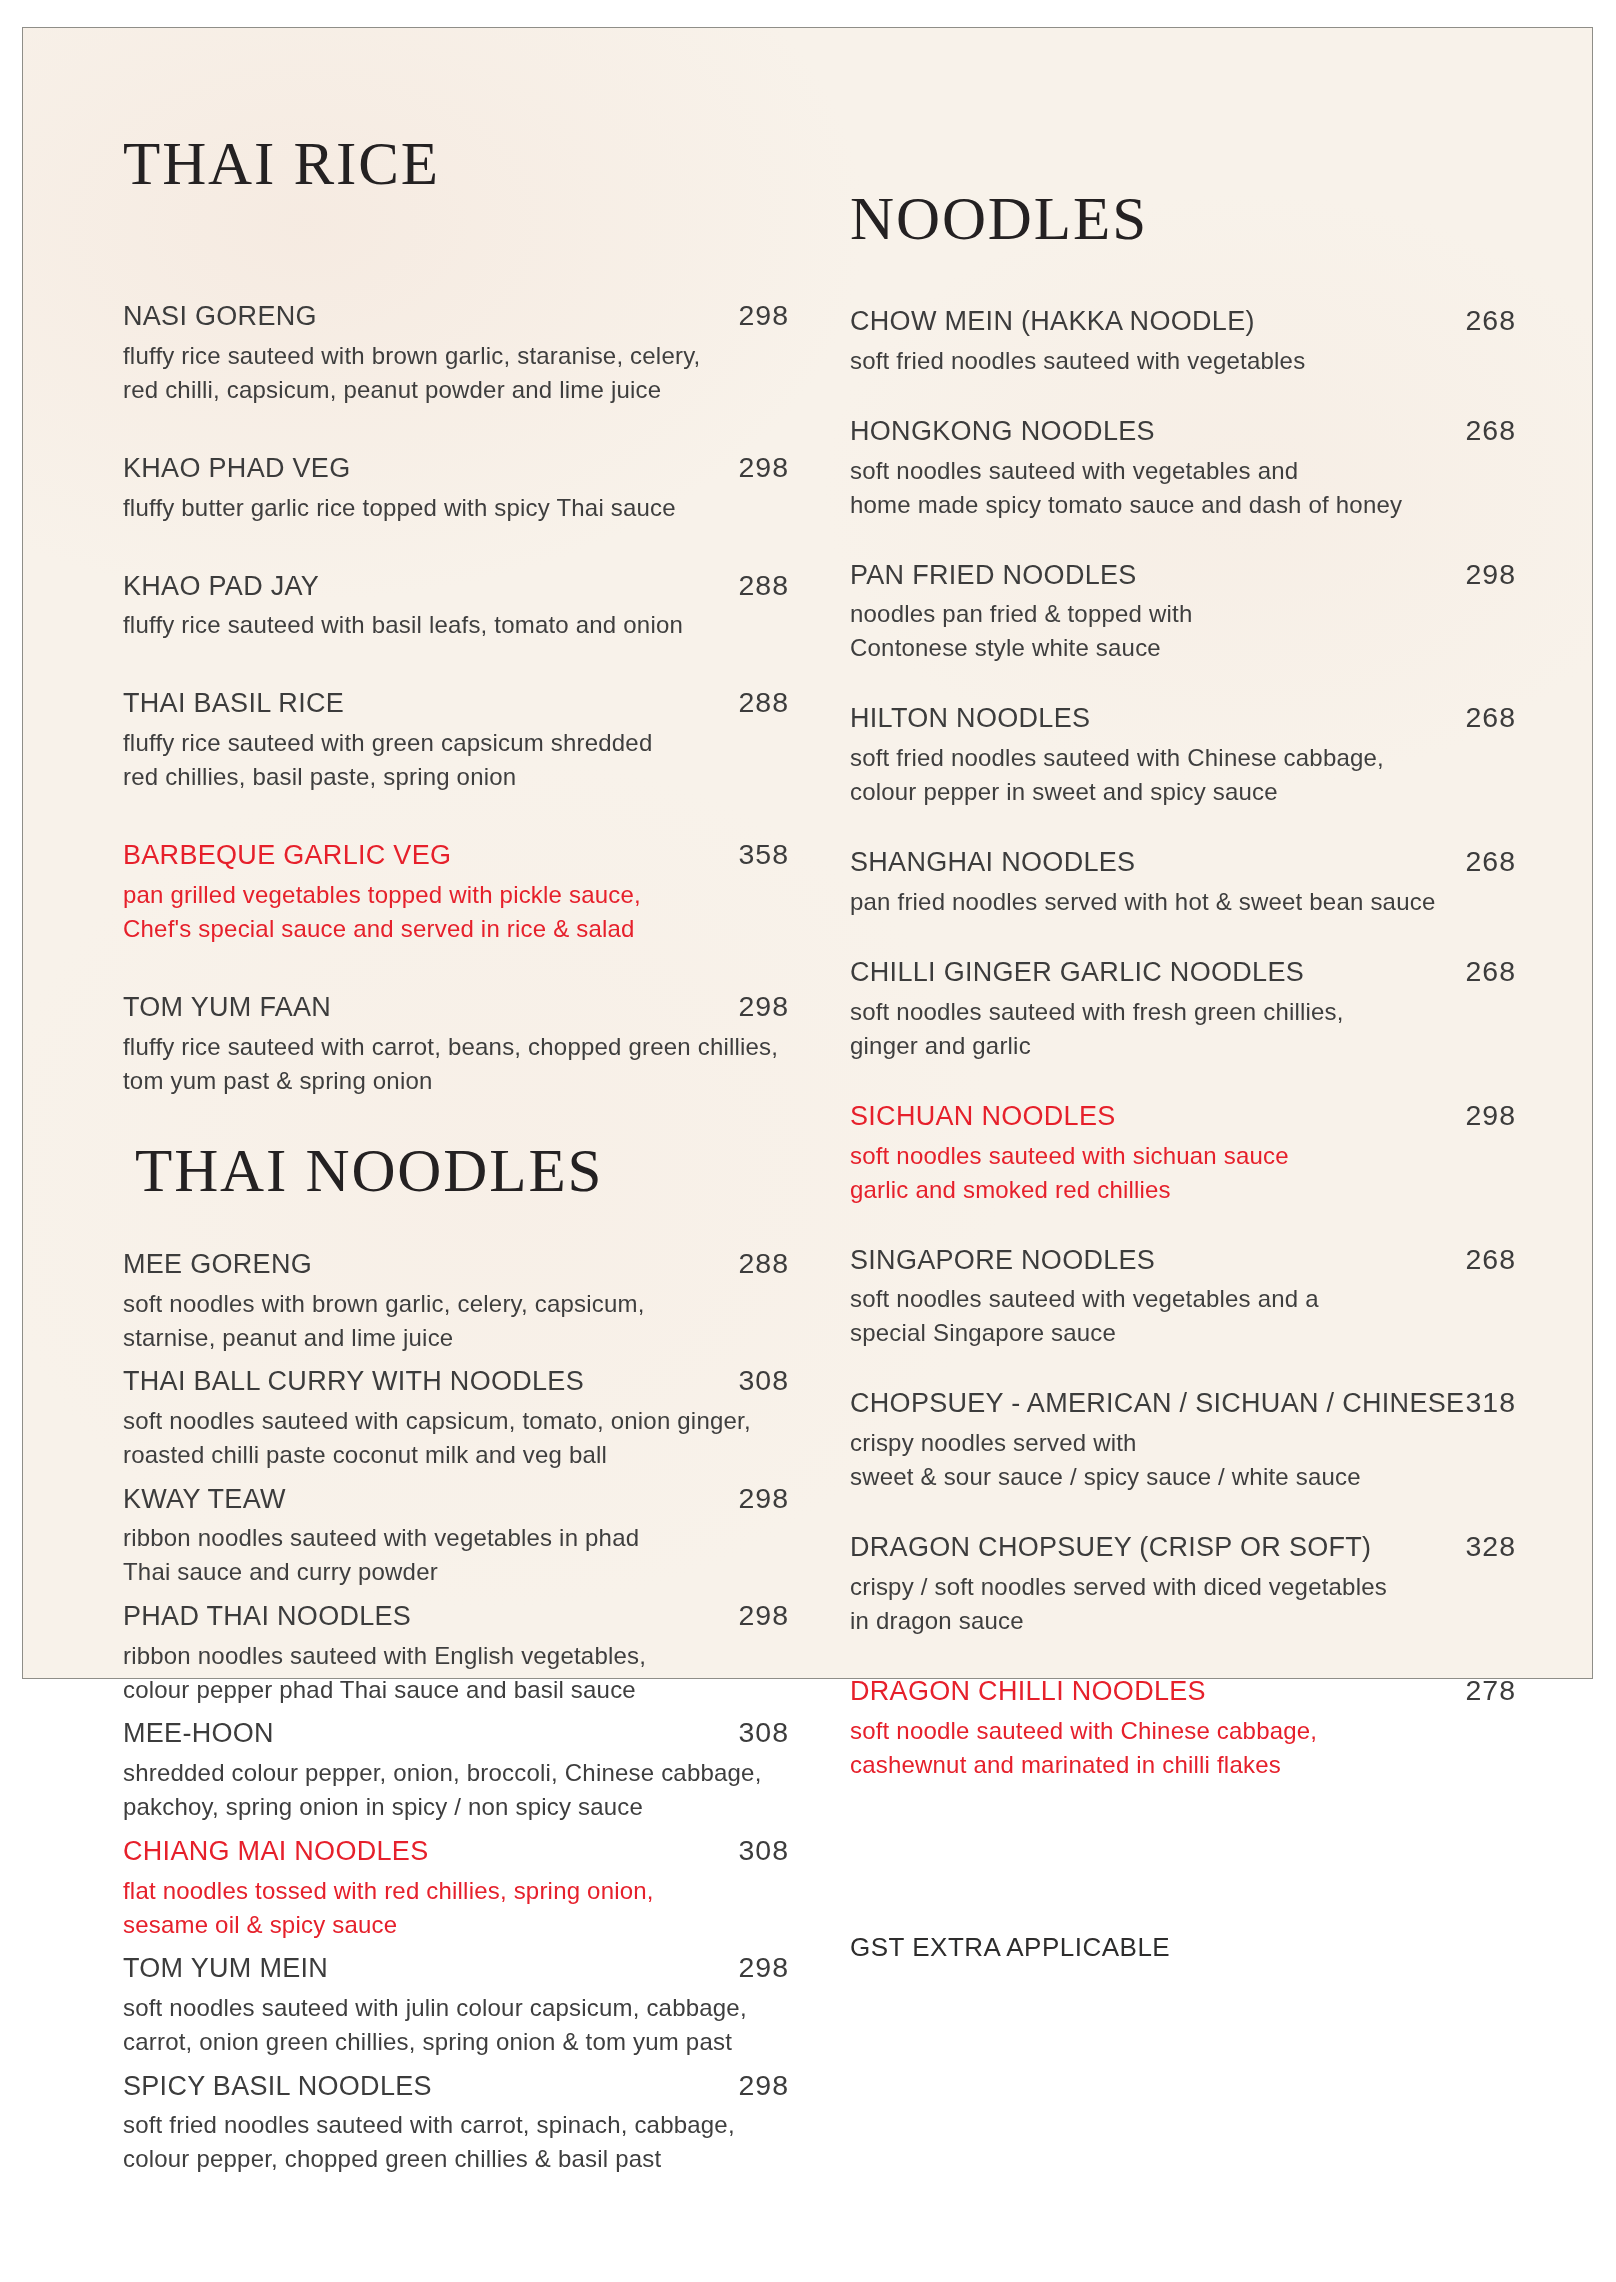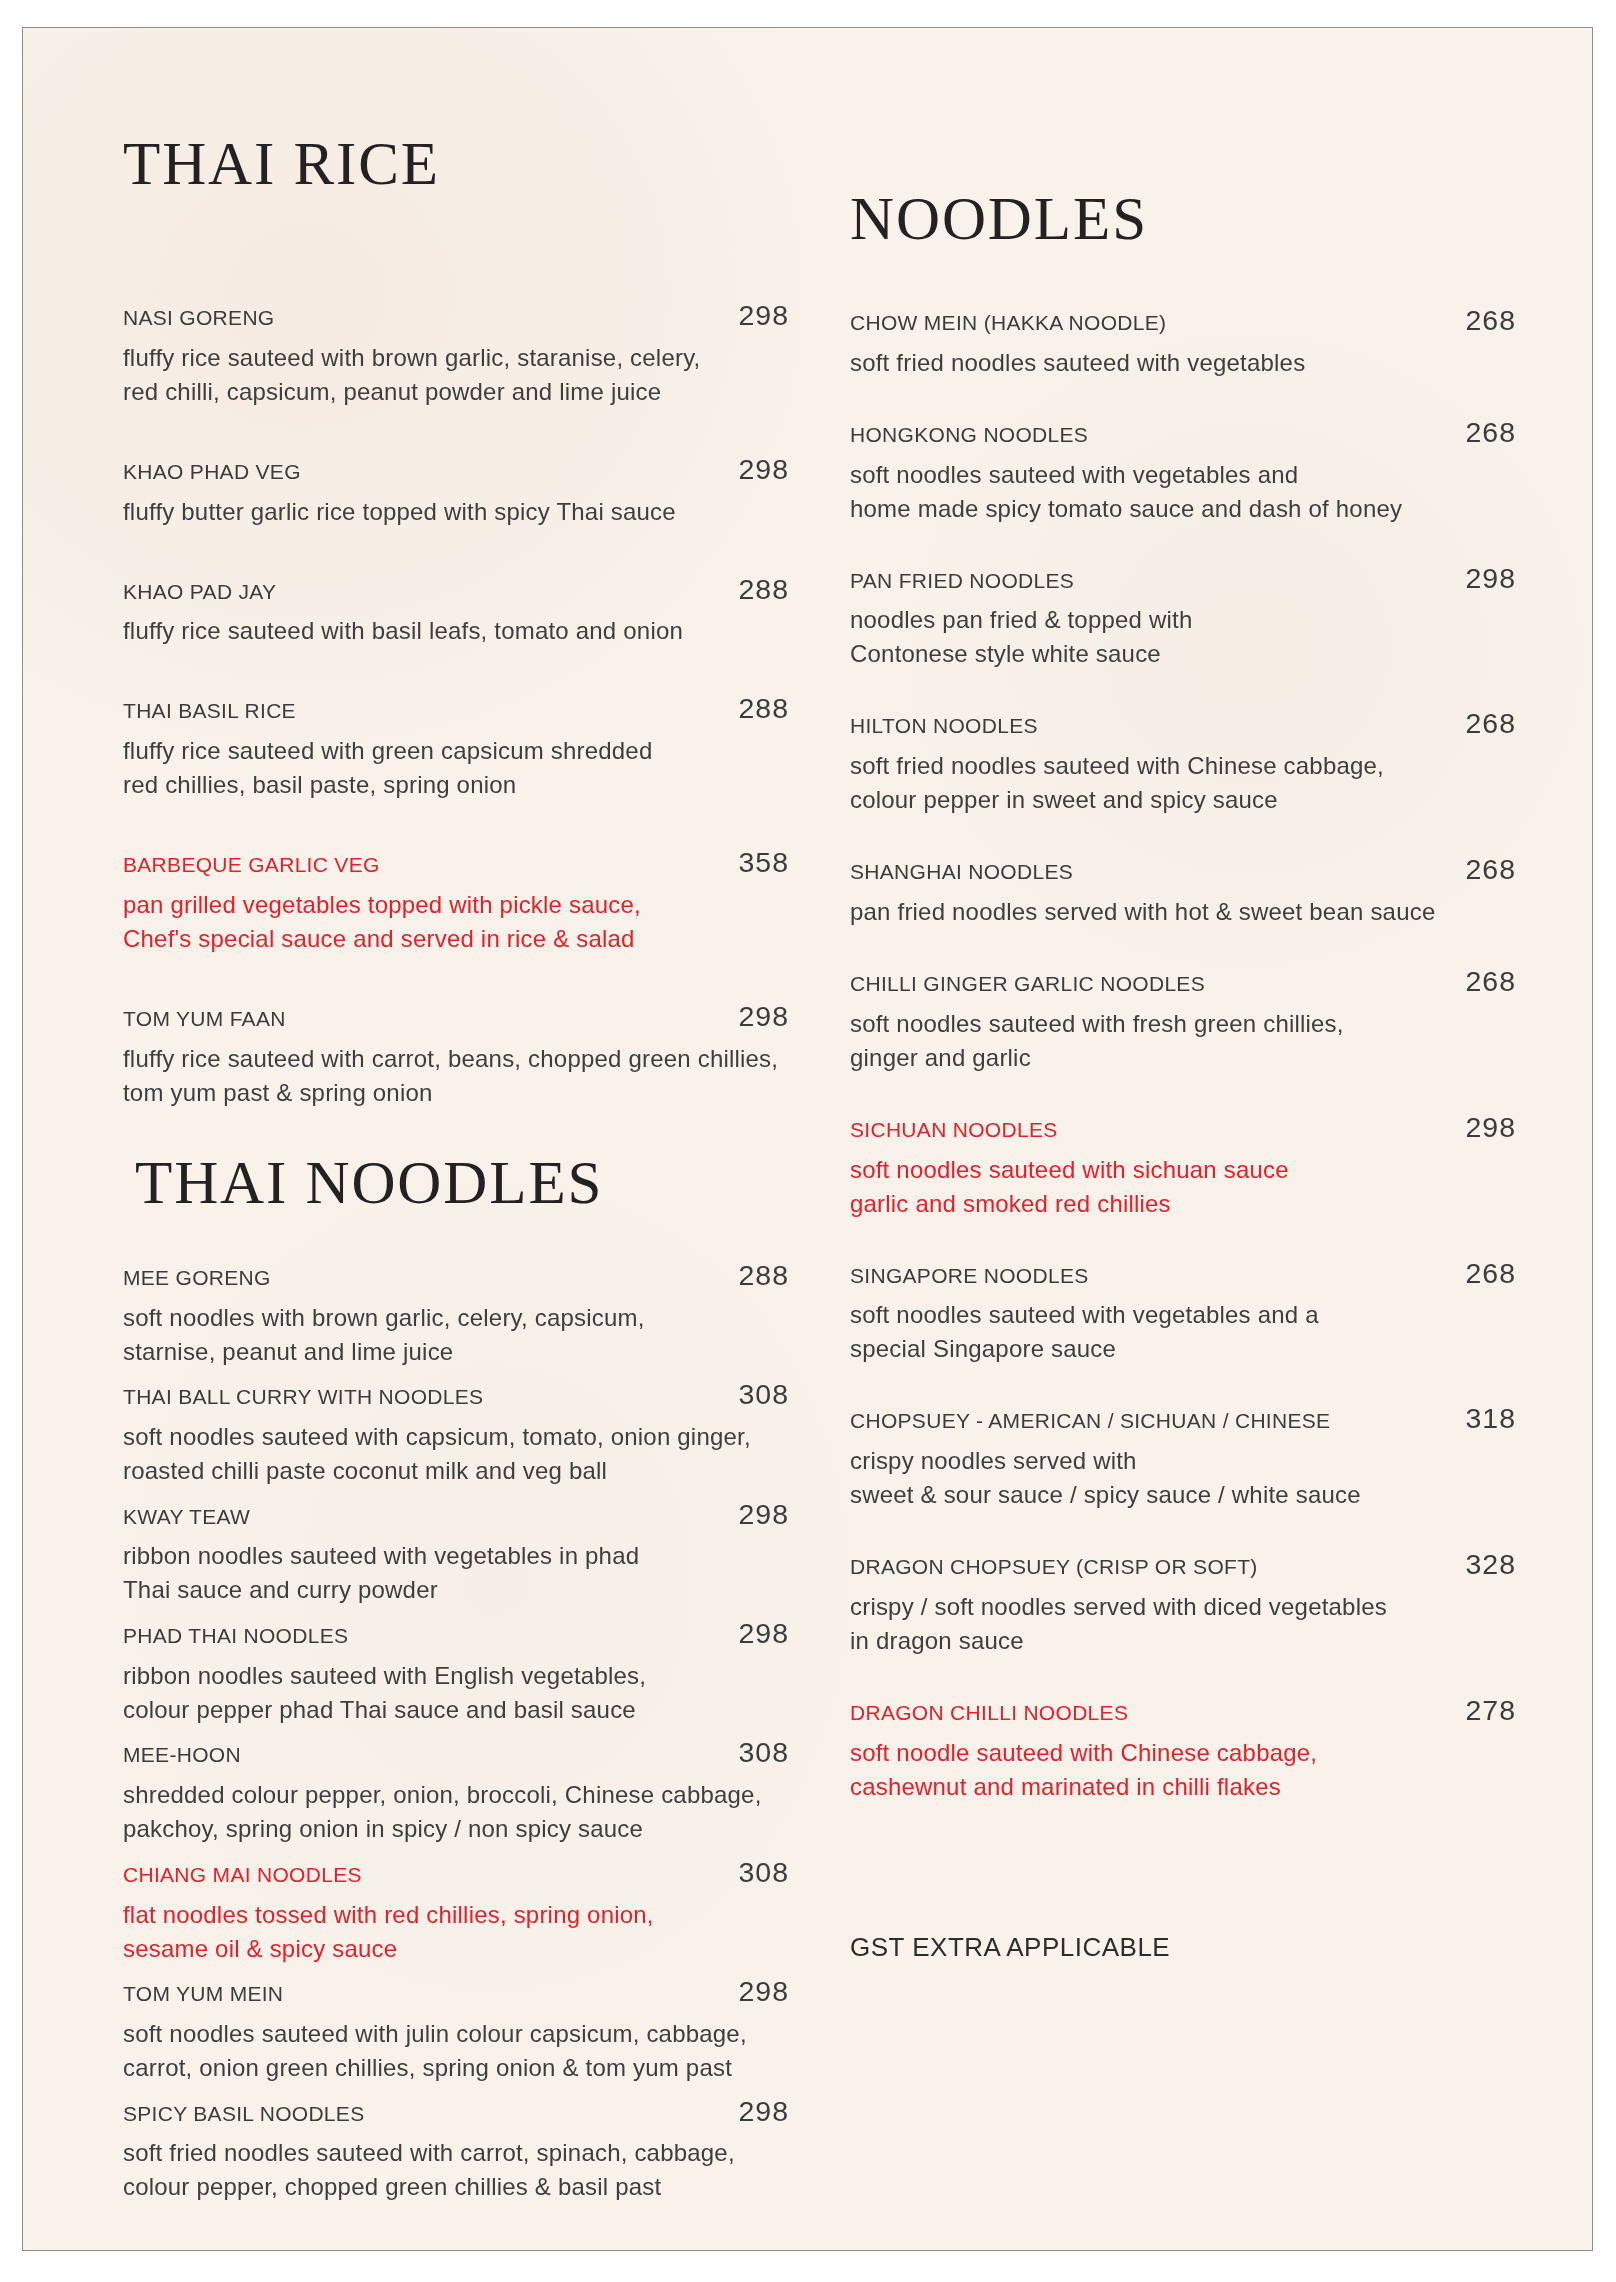--- a/index.html
+++ b/index.html
@@ -2,21 +2,21 @@
 <html style="font-size:15px"><head>
 <meta charset="utf-8">
 <style>
   html,body{margin:0;padding:0;background:#ffffff;}
   body{
     width:1617px;height:2283px;position:relative;overflow:hidden;
     font-family:"Liberation Sans", sans-serif;
     -webkit-font-smoothing:antialiased;
   }
   .page{
-    position:absolute;left:22px;top:27px;width:1571px;height:2224px;
+    position:absolute;left:22px;top:27px;width:1571px;height:1652px;
     border:1.9px solid #8f8e88;
     background:
       radial-gradient(55% 35% at 18% 12%, rgba(243,226,215,.45), transparent 65%),
       radial-gradient(45% 30% at 78% 28%, rgba(244,231,221,.35), transparent 60%),
       radial-gradient(50% 40% at 30% 70%, rgba(246,233,224,.30), transparent 65%),
       #f8f2ea;
     box-sizing:border-box;
   }
   .col{position:absolute;}
   .col-left{left:100px;top:86px;width:713px;}
@@ -32,21 +32,21 @@
   .col-right .sec-title{margin:65px 0 53px 0;}
   .tight .sec-title{margin:17px 0 44px 12px;}
   .item{margin-bottom:42px;}
   .tight .item{margin-bottom:7.6px;}
   .col-right .item{margin-bottom:34px;}
   .row{
     display:flex;justify-content:space-between;align-items:baseline;
     width:666px;
   }
   .nm{
-    font-size:21px;line-height:36px;color:#3c3c3c;letter-spacing:0.3px;
+    font-size:27px;line-height:36px;color:#3c3c3c;letter-spacing:0.3px;
   }
   .pr{
     font-size:28.5px;line-height:36px;color:#3c3c3c;letter-spacing:1px;
   }
   .desc{
     font-size:24px;line-height:34px;color:#3e3e3e;
     white-space:pre-line;margin-top:4.8px;width:711px;letter-spacing:0.2px;
   }
   .red .nm{color:#e6202b;}
   .red .desc{color:#e6202b;}

